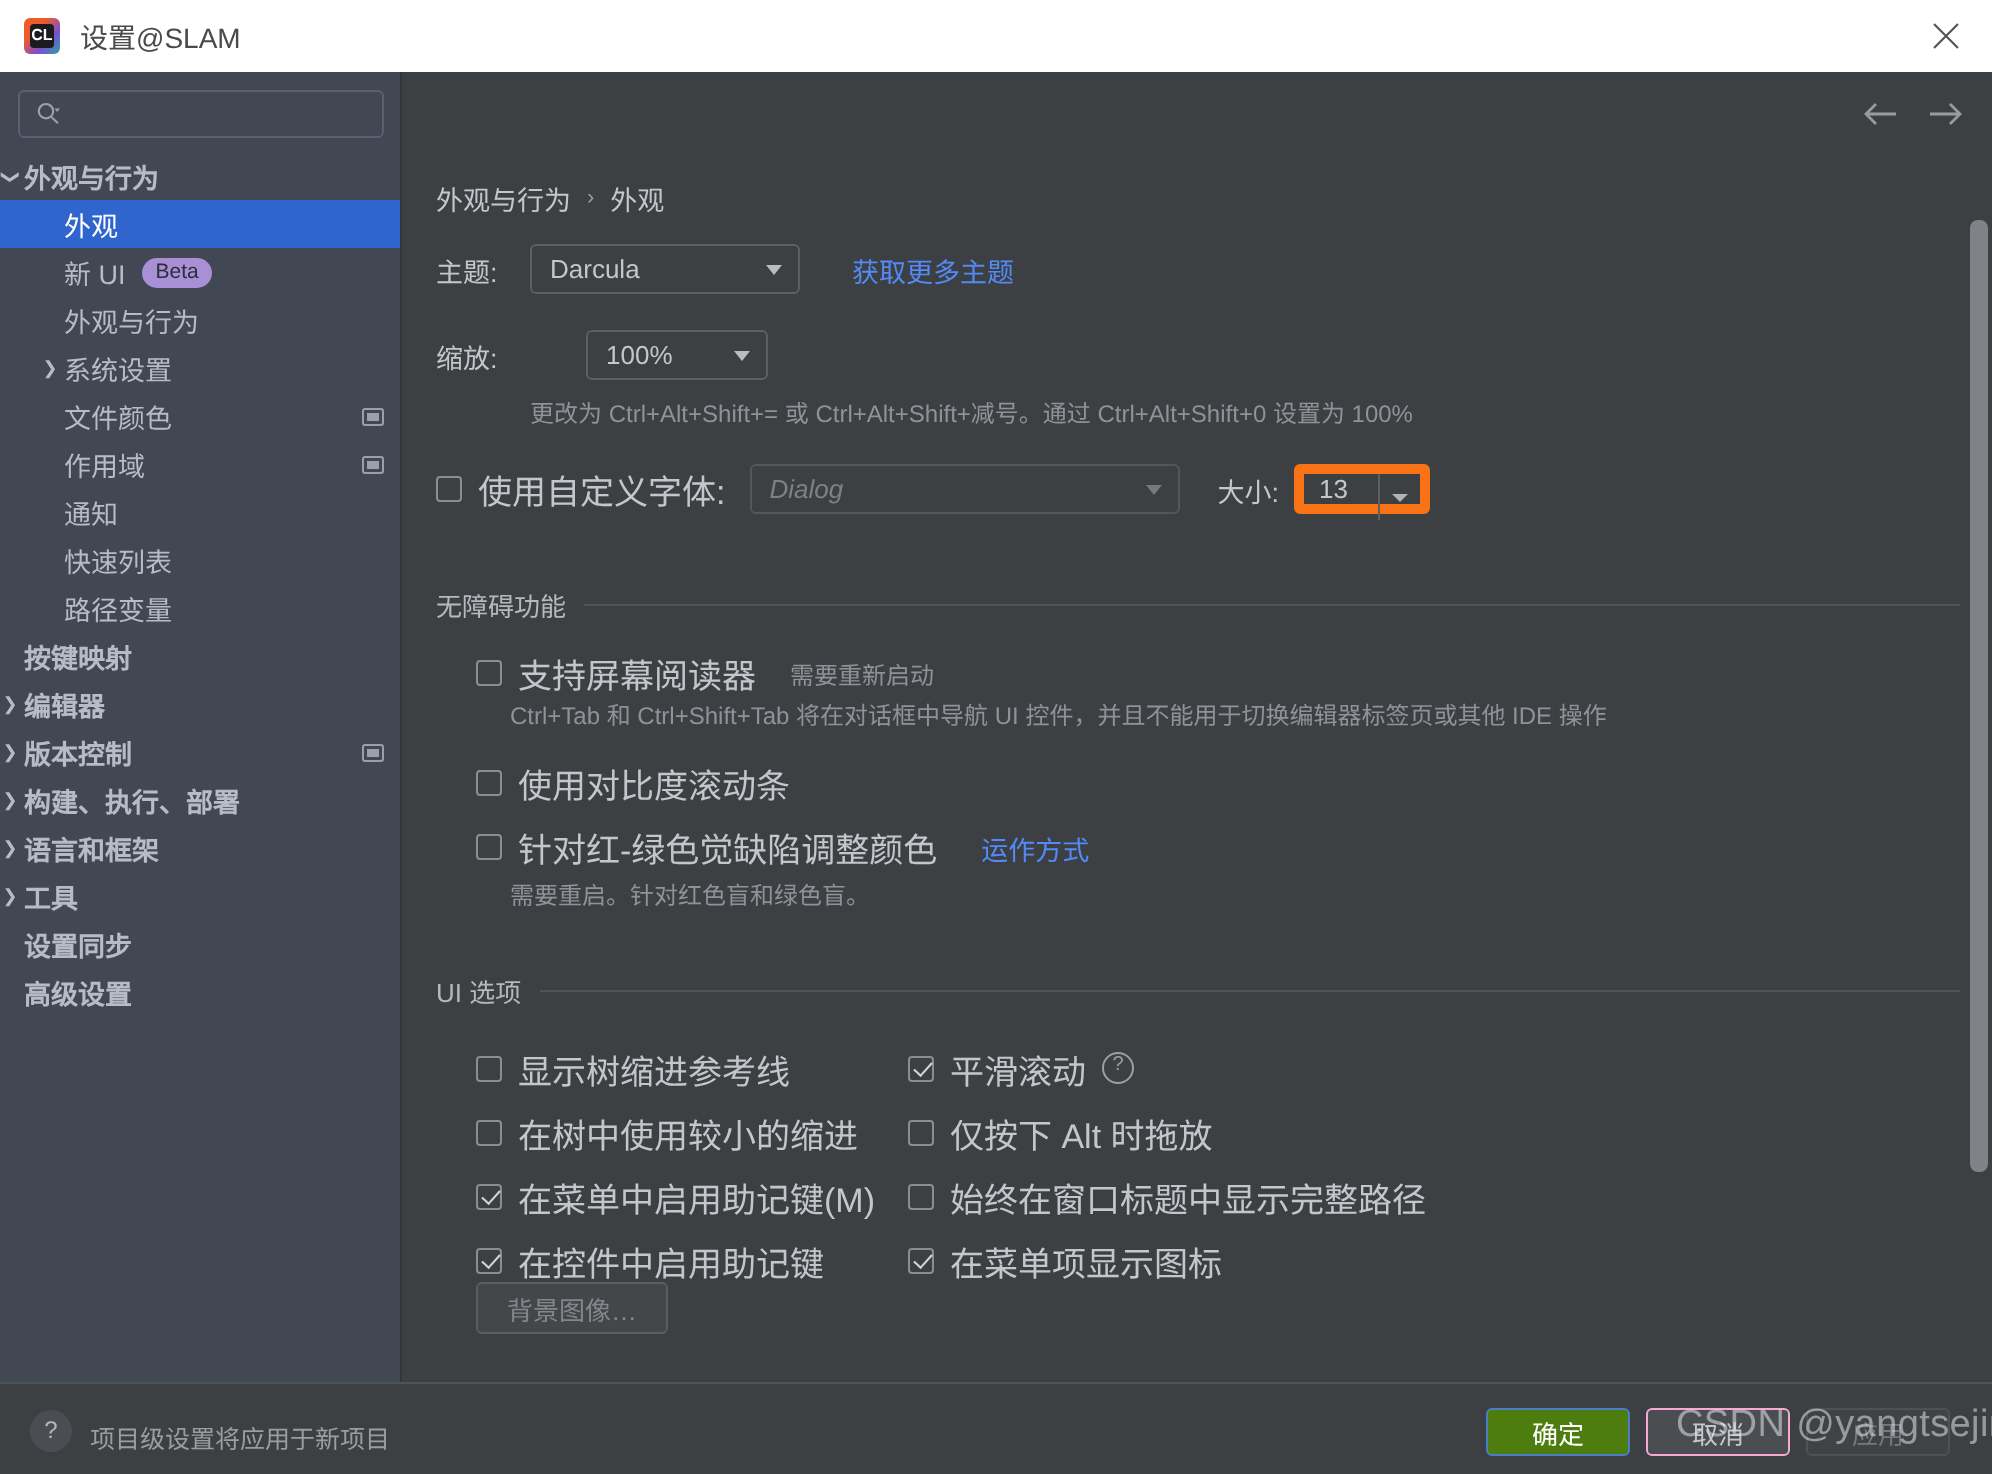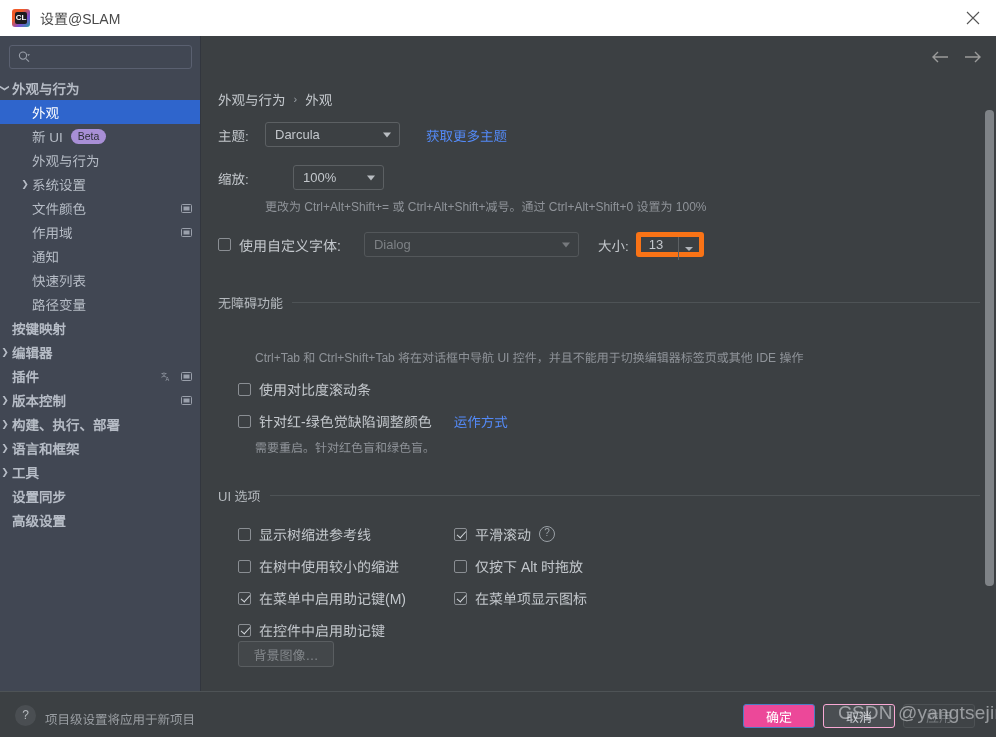--- a/index.html
+++ b/index.html
@@ -266,21 +266,21 @@
   .cb.checked::after {
     content: "";
     position: absolute;
     left: 3.5px; top: 0.5px;
     width: 4px; height: 8px;
     border: solid #d4d8dd;
     border-width: 0 1.7px 1.7px 0;
     transform: rotate(42deg);
   }
   .cb-row { display: flex; align-items: center; gap: 8px; }
-  .cb-label { color: #c3c7cc; font-size: 14px; }
+  .cb-label { color: #c3c7cc; font-size: 17px; }
 
   .help-circle {
     width: 14px; height: 14px;
     border: 1px solid #9aa0a6;
     border-radius: 50%;
     color: #9aa0a6;
     font-size: 10px;
     line-height: 12px;
     text-align: center;
     flex: 0 0 auto;
@@ -355,21 +355,21 @@
     height: 24px;
     border-radius: 3px;
     box-sizing: border-box;
     display: flex;
     align-items: center;
     justify-content: center;
     font-size: 13px;
     font-family: "Liberation Sans", sans-serif;
   }
   .btn-primary {
-    background: #ec4899;
+    background: #4d7c0f;
     border: 1px solid #4a7dc4;
     color: #ffffff;
   }
   .btn-default {
     background: #4a4e52;
     border: 1px solid #f9a8d4;
     color: #c3c7cc;
   }
   .btn-disabled {
     background: #3f4346;
@@ -478,38 +478,20 @@
         </div>
         <div class="tree-row">
           <span class="arrow" style="margin-left: -2px;"></span>
           <span class="label" style="font-weight: 600;">按键映射</span>
         </div>
         <div class="tree-row">
           <span class="arrow" style="margin-left: -2px;">❯</span>
           <span class="label" style="font-weight: 600;">编辑器</span>
         </div>
         <div class="tree-row">
-          <span class="arrow" style="margin-left: -2px;"></span>
-          <span class="label" style="font-weight: 600;">插件</span>
-          <span class="row-icons">
-            <span>
-              <svg class="mini-icon" viewBox="0 0 12 12">
-                <text x="0" y="7" font-size="6.5" fill="#9aa0ab" font-family="sans-serif">文</text>
-                <text x="5" y="11" font-size="6" fill="#9aa0ab" font-family="sans-serif">A</text>
-              </svg>
-            </span>
-            <span>
-              <svg class="mini-icon" viewBox="0 0 11 11">
-                <rect x="0.5" y="1.5" width="10" height="8" rx="1" stroke="#9aa0ab" fill="none" stroke-width="1"></rect>
-                <rect x="2.5" y="3.5" width="6" height="4" fill="#9aa0ab"></rect>
-              </svg>
-            </span>
-          </span>
-        </div>
-        <div class="tree-row">
           <span class="arrow" style="margin-left: -2px;">❯</span>
           <span class="label" style="font-weight: 600;">版本控制</span>
           <span class="row-icons">
             <span>
               <svg class="mini-icon" viewBox="0 0 11 11">
                 <rect x="0.5" y="1.5" width="10" height="8" rx="1" stroke="#9aa0ab" fill="none" stroke-width="1"></rect>
                 <rect x="2.5" y="3.5" width="6" height="4" fill="#9aa0ab"></rect>
               </svg>
             </span>
           </span>
@@ -572,38 +554,43 @@
       <div class="combo" style="width:91px; margin-left:3px;">
         <span>100%</span>
         <span class="caret"></span>
       </div>
     </div>
     <div class="hint" style="position:absolute; left:64px; top:161px;">更改为 Ctrl+Alt+Shift+= 或 Ctrl+Alt+Shift+减号。通过 Ctrl+Alt+Shift+0 设置为 100%</div>
 
     <div class="row" style="left:17px; top:196px;">
       <span class="cb"></span>
       <span class="cb-label" style="margin-left:8px;">使用自定义字体:</span>
-      <div class="combo disabled" style="width:215px; margin-left:23px;">
+      <div class="combo disabled" style="width:215px; margin-left:12px;font-style:italic;">
         <span>Dialog</span>
         <span class="caret"></span>
       </div>
       <span class="lbl" style="margin-left:19px;">大小:</span>
       <div class="spinner" style="width:68px; margin-left:7px;">
         <span>13</span>
         <span class="btns">
           <span class="caret-d"></span>
         </span>
       </div>
     </div>
 
     <div class="section" style="top:257px;">
       <span class="stitle">无障碍功能</span>
       <span class="line"></span>
     </div>
 
+    <div class="cb-row" style="position:absolute; left:37px; top:288px;">
+      <span class="cb"></span>
+      <span class="cb-label">支持屏幕阅读器</span>
+      <span class="hint" style="margin-left:9px;">需要重新启动</span>
+    </div>
     <div class="hint" style="position:absolute; left:54px; top:312px;">Ctrl+Tab 和 Ctrl+Shift+Tab 将在对话框中导航 UI 控件，并且不能用于切换编辑器标签页或其他 IDE 操作</div>
 
     <div class="cb-row" style="position:absolute; left:37px; top:343px;">
       <span class="cb"></span>
       <span class="cb-label">使用对比度滚动条</span>
     </div>
 
     <div class="cb-row" style="position:absolute; left:37px; top:375px;">
       <span class="cb"></span>
       <span class="cb-label">针对红-绿色觉缺陷调整颜色</span>
@@ -636,20 +623,24 @@
       </div>
     <div id="ui-right-col" style="position:absolute; left:253px; top:482px;">
         <div class="cb-row" style="height: 32px;">
           <span class="cb checked"></span>
           <span class="cb-label">平滑滚动</span>
           <span class="help-circle">?</span>
         </div>
         <div class="cb-row" style="height: 32px;">
           <span class="cb"></span>
           <span class="cb-label">仅按下 Alt 时拖放</span>
+        </div>
+        <div class="cb-row" style="height: 32px;">
+          <span class="cb"></span>
+          <span class="cb-label">始终在窗口标题中显示完整路径</span>
         </div>
         <div class="cb-row" style="height: 32px;">
           <span class="cb checked"></span>
           <span class="cb-label">在菜单项显示图标</span>
         </div>
       </div>
 
     <div class="btn-plain" style="position:absolute; left:37px; top:605px; width:96px;">背景图像…</div>
 
     <div class="vscroll"></div>

